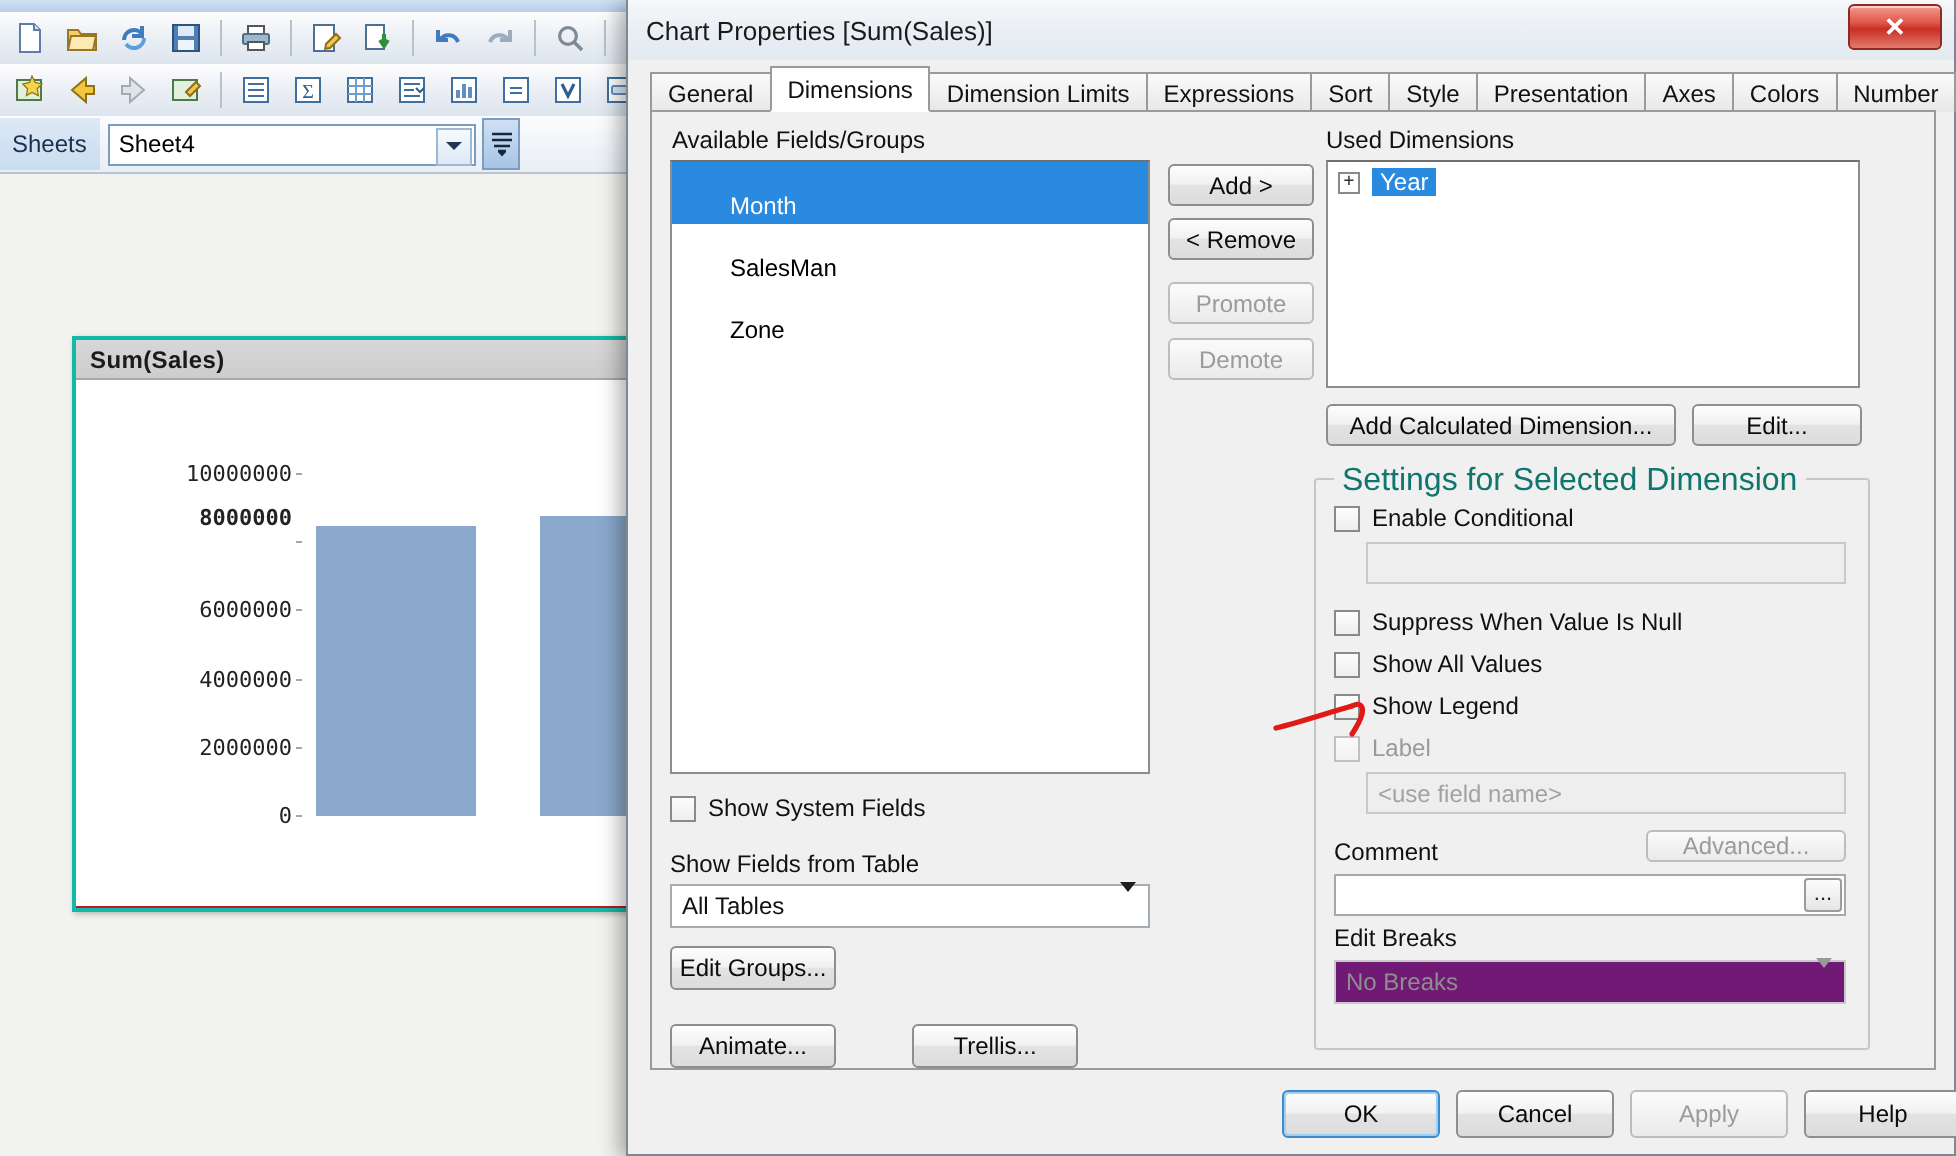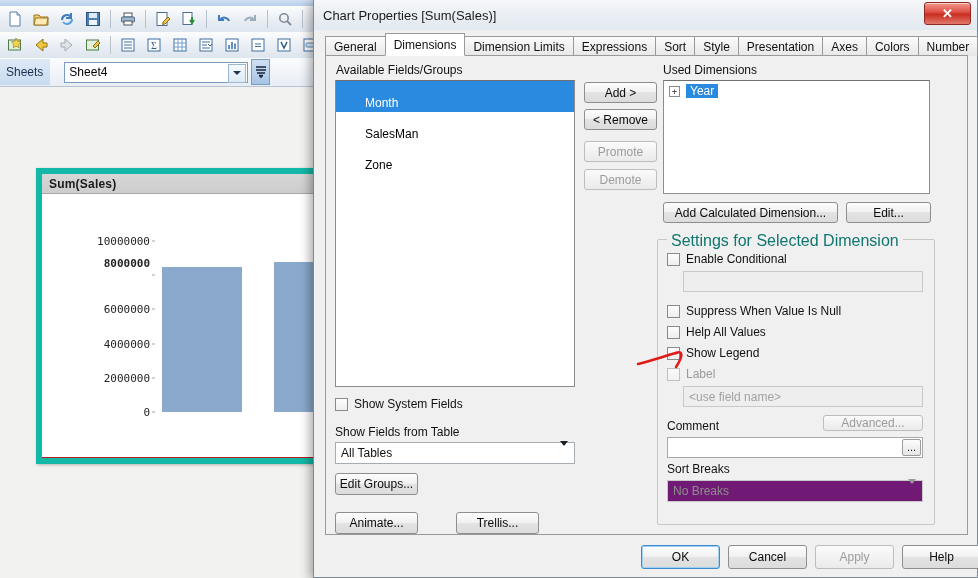--- a/index.html
+++ b/index.html
@@ -57,21 +57,21 @@
     display: flex; align-items: center;
   }
   #sheets-label {
     font-size: 12px; color: #1b3050;
     padding: 0 7px 0 6px;
     background: linear-gradient(180deg,#dde9f6,#c9dcf0);
     height: 26px; display:flex; align-items:center;
   }
   #sheets-combo {
     width: 182px; height: 19px;
-    margin-left: 14px;
+    margin-left: 4px;
     background: #fff;
     border: 1px solid #7a9cc0;
     display: flex; align-items: center;
     position: relative;
   }
   #sheets-combo .val {
     font-size: 12px; color: #000; padding-left: 4px;
   }
   #sheets-combo .arrowbox {
     position: absolute; right: 1px; top: 1px;
@@ -92,21 +92,21 @@
     border: 1px solid #7c9dc1;
     display:flex; align-items:center; justify-content:center;
     color:#13233a; font-size: 11px;
   }
 
   
   #chart-object {
     position: absolute; left: 36px; top: 168px;
     width: 278px; height: 284px;
     background: #b91c1c;
-    border: 6px solid #14b8a6;
+    border: 2px solid #14b8a6;
     box-shadow: 1px 1px 3px rgba(0,0,0,0.25);
   }
   #chart-caption {
     height: 19px;
     background: linear-gradient(180deg,#d7d7d7,#cdcdcd);
     border-bottom: 1px solid #a8a8a8;
     display: flex; align-items: center;
     padding-left: 7px;
     font-size: 12px; font-weight: bold; color: #1a1a1a;
     letter-spacing: 0.2px;
@@ -694,41 +694,41 @@
         <span>Enable Conditional</span>
       </div>
       <div class="textfield" style="left:357px; top:215px; width:240px; height:21px;"></div>
 
       <div class="chk" style="left:341px; top:248px;">
         <span class="chkbox"></span>
         <span>Suppress When Value Is Null</span>
       </div>
       <div class="chk" style="left:341px; top:269px;">
         <span class="chkbox"></span>
-        <span>Help All Values</span>
+        <span>Show All Values</span>
       </div>
       <div class="chk" style="left:341px; top:290px;">
         <span class="chkbox"></span>
         <span>Show Legend</span>
       </div>
       <div class="chk dim" style="left:341px; top:311px;">
         <span class="chkbox"></span>
         <span>Label</span>
       </div>
       <div class="textfield" style="left:357px; top:330px; width:240px; height:21px;">
         <span>&lt;use field name&gt;</span>
       </div>
 
       <div class="btn disabled" style="left:497px; top:359px; width:100px; height:16px;">Advanced...</div>
 
       <div class="lbl" style="left:341px; top:363px;">Comment</div>
       <div class="textfield editable" style="left:341px; top:381px; width:256px; height:21px;"></div>
       <div class="ellipsis-btn" style="left:576px; top:383px;">...</div>
 
-      <div class="lbl" style="left:341px; top:406px;">Sort Breaks</div>
+      <div class="lbl" style="left:341px; top:406px;">Edit Breaks</div>
       <div class="combo disabled" style="left:341px; top:424px; width:256px; height:22px;">
         <span>No Breaks</span>
         <span class="arrow"><span class="tri gray"></span></span>
       </div>
 
       <div class="chk" style="left:9px; top:341px;">
         <span class="chkbox"></span>
         <span>Show System Fields</span>
       </div>
       <div class="lbl" style="left:9px; top:369px;">Show Fields from Table</div>

